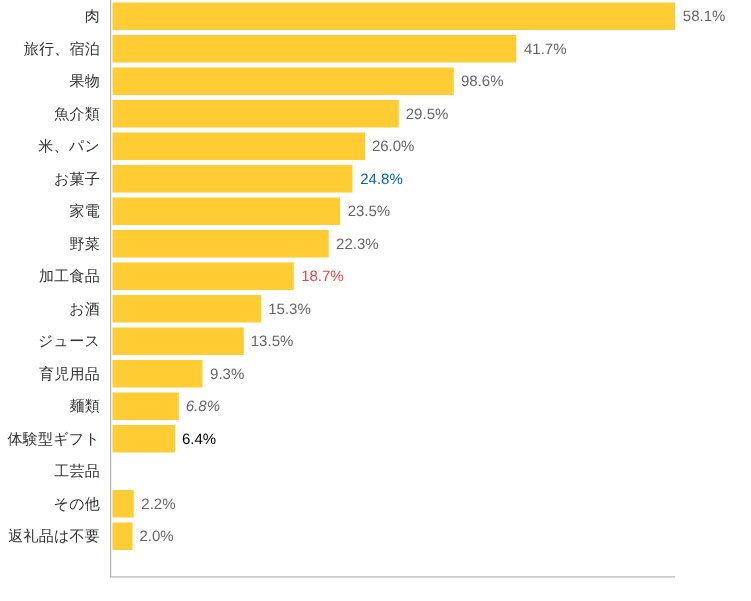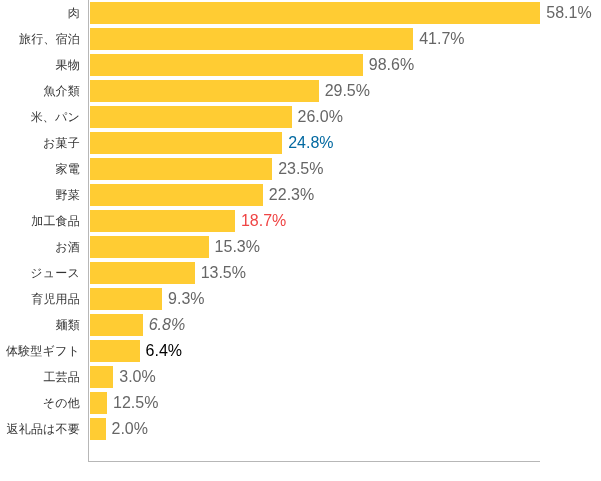--- a/index.html
+++ b/index.html
@@ -77,21 +77,21 @@
     display: inline-block;
     height: 22px;
     background: #ffcc33;
     vertical-align: top;
   }
   .val-label {
     display: inline-block;
     height: 22px;
     line-height: 22px;
     margin-left: 6px;
-    font-size: 16px;
+    font-size: 12px;
     color: #666666;
     vertical-align: top;
     white-space: nowrap;
   }
 </style>
 </head>
 <body>
 
 <div id="chart-root">
   <div class="plot-area">
@@ -147,25 +147,24 @@
         <div class="row">
           <div class="cat-label">麺類</div>
           <div class="bar-wrap"><div class="bar" style="width: 52.7px; background: rgb(255, 204, 51);"></div><span class="val-label" style="color: rgb(102, 102, 102); font-style: italic;">6.8%</span></div>
         </div>
         <div class="row">
           <div class="cat-label">体験型ギフト</div>
           <div class="bar-wrap"><div class="bar" style="width: 49.6px; background: rgb(255, 204, 51);"></div><span class="val-label" style="color: #000000;">6.4%</span></div>
         </div>
         <div class="row">
           <div class="cat-label">工芸品</div>
-          <div class="bar-wrap"><div class="bar" style="width: 23.25px; background: rgb(255, 204, 51);"></div><span class="val-label" style="color: rgb(102, 102, 102);">3.0%</span></div>
         </div>
         <div class="row">
           <div class="cat-label">その他</div>
-          <div class="bar-wrap"><div class="bar" style="width: 17.05px; background: rgb(255, 204, 51);"></div><span class="val-label" style="color: rgb(102, 102, 102);">12.5%</span></div>
+          <div class="bar-wrap"><div class="bar" style="width: 17.05px; background: rgb(255, 204, 51);"></div><span class="val-label" style="color: rgb(102, 102, 102);">2.2%</span></div>
         </div>
         <div class="row">
           <div class="cat-label">返礼品は不要</div>
           <div class="bar-wrap"><div class="bar" style="width: 15.5px; background: rgb(255, 204, 51);"></div><span class="val-label" style="color: rgb(102, 102, 102);">2.0%</span></div>
         </div>
       </div>
     <div class="axis-y"></div>
     <div class="axis-x"></div>
   </div>
 </div>

